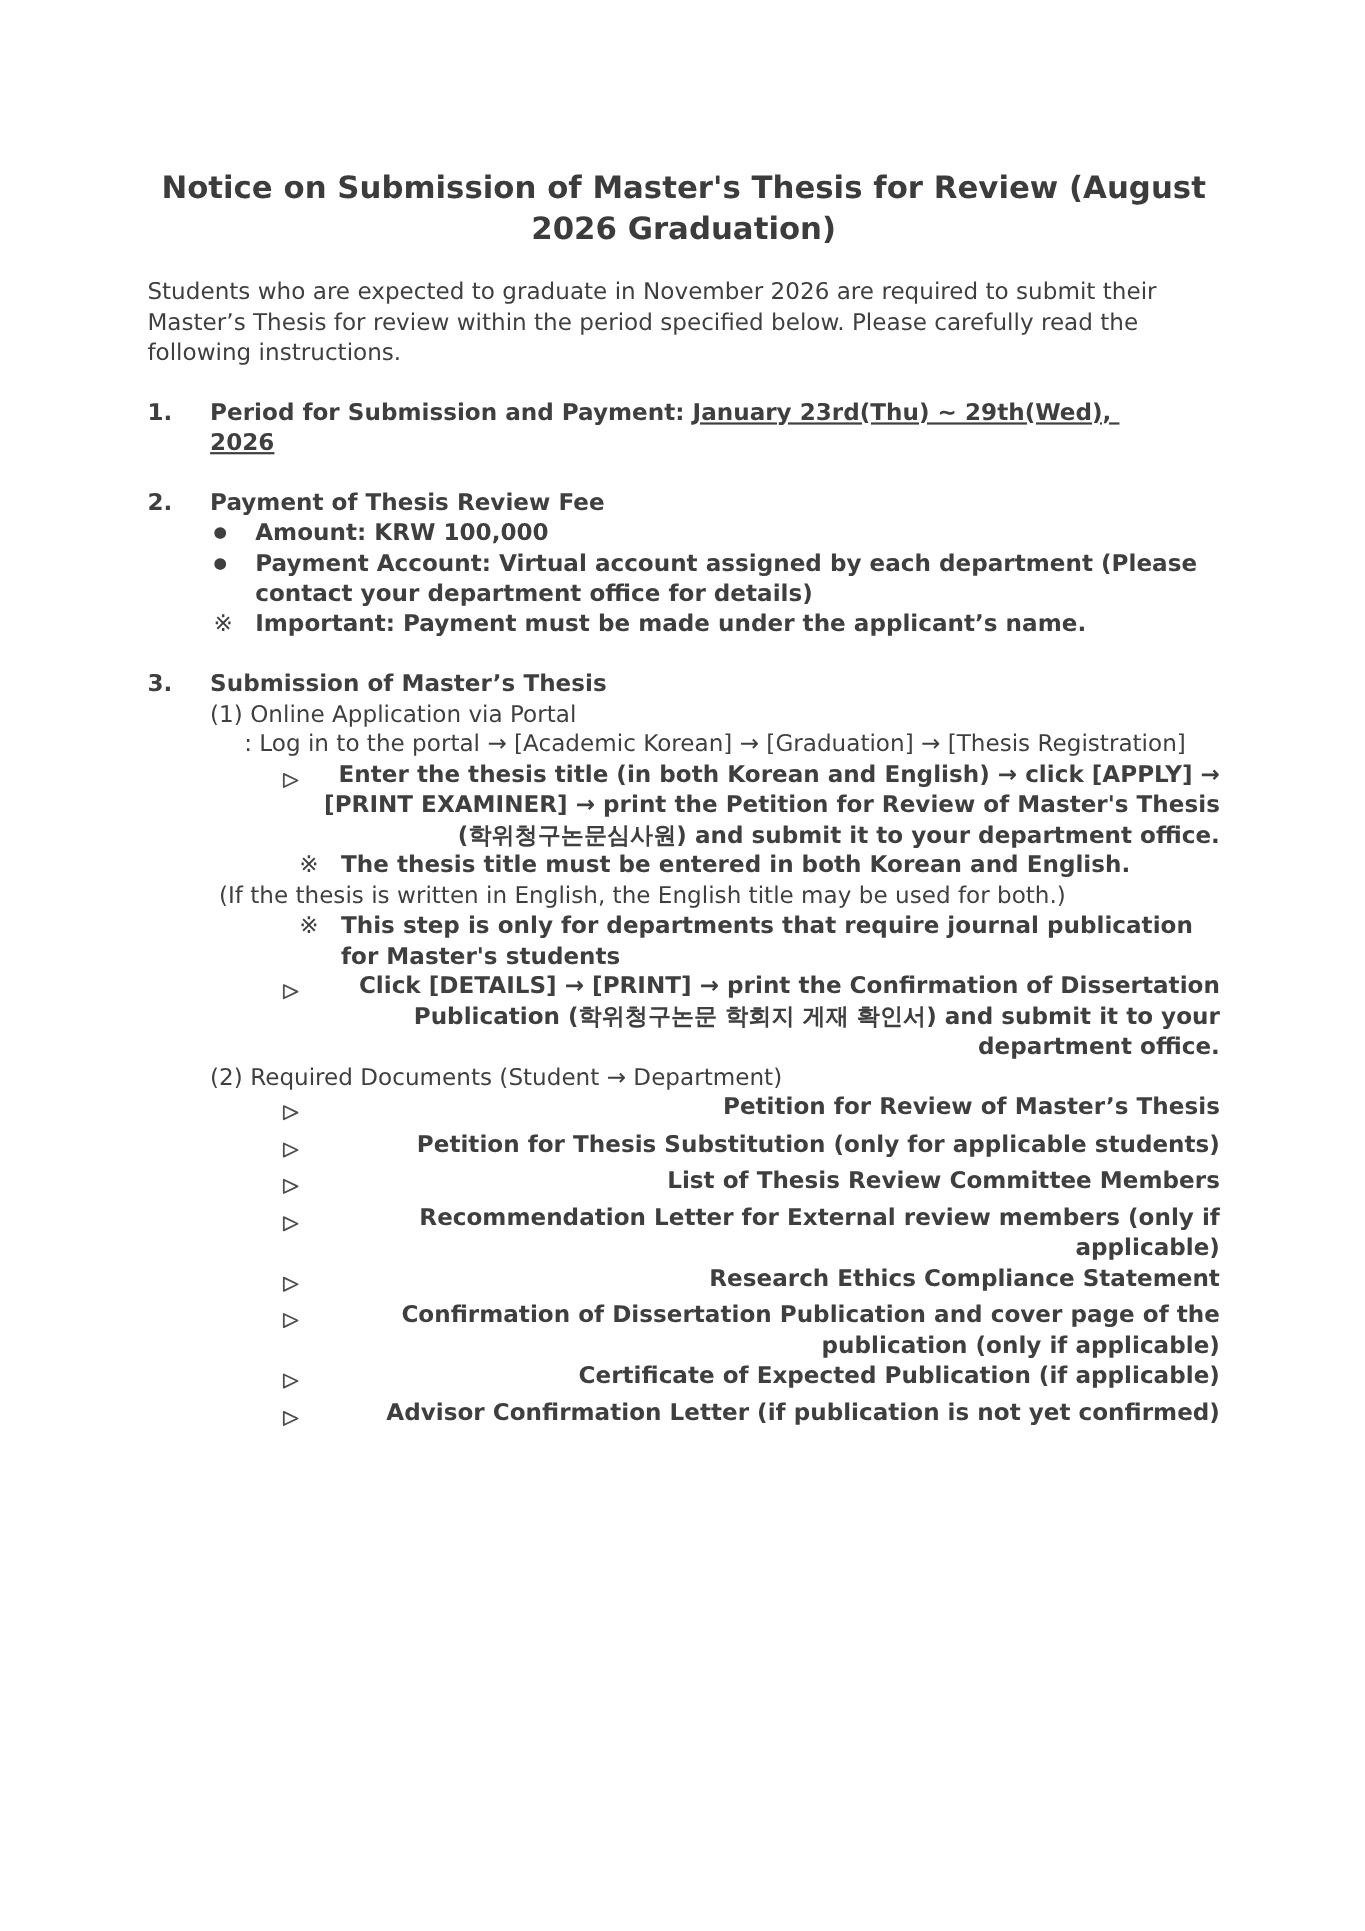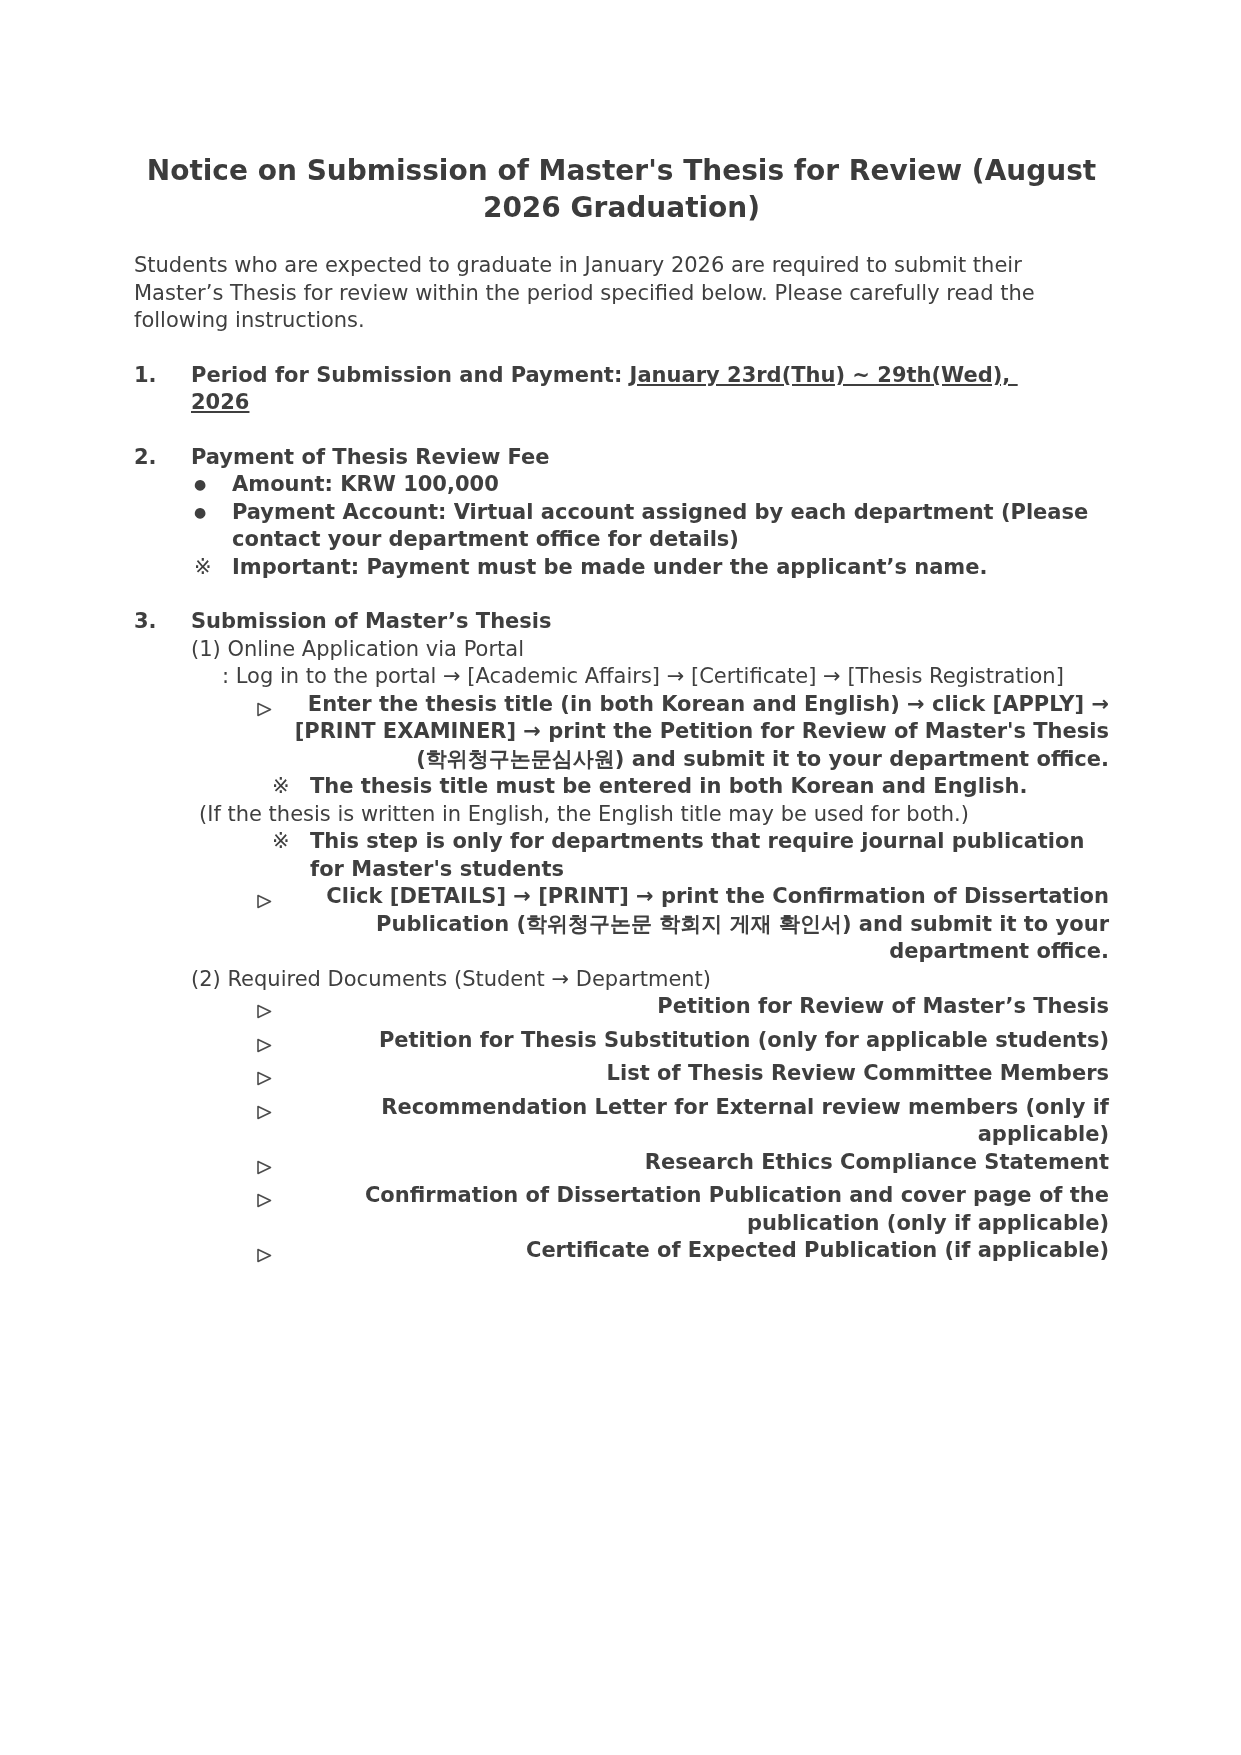--- a/index.html
+++ b/index.html
@@ -47,21 +47,21 @@
 
   .aside { margin-left:84px; text-indent:-19px; }
 </style>
 </head>
 <body>
 
 <div class="page">
 
   <h1 class="title">Notice on Submission of Master's Thesis for Review (August 2026 Graduation)</h1>
 
-  <p class="bodytext intro">Students who are expected to graduate in January 2026 are required to submit their Master’s Thesis for review within the period specified below. Please carefully read the following instructions.</p>
+  <p class="bodytext intro">Students who are expected to graduate in November 2026 are required to submit their Master’s Thesis for review within the period specified below. Please carefully read the following instructions.</p>
 
   <div class="bodytext sec hrow">
     <span class="num">1.</span>
     <span class="htext"><span>Period for Submission and Payment</span><span>: </span><span class="u">January 23rd(Thu) ~ 29th(Wed), </span><br><span class="u">2026</span></span>
   </div>
 
   <div class="bodytext sec">
     <div class="hrow">
       <span class="num">2.</span>
       <span class="htext">Payment of Thesis Review Fee</span>
@@ -80,21 +80,21 @@
     </div>
   </div>
 
   <div class="bodytext sec">
     <div class="hrow">
       <span class="num">3.</span>
       <span class="htext">Submission of Master’s Thesis</span>
     </div>
 
     <div class="sub-label">(1) Online Application via Portal</div>
-    <div class="sub-path">: Log in to the portal → [Academic Affairs] → [Certificate] → [Thesis Registration]</div>
+    <div class="sub-path">: Log in to the portal → [Academic Korean] → [Graduation] → [Thesis Registration]</div>
 
     <div class="arrow-row">
       <span class="arrow-marker"><svg width="16" height="15" viewBox="0 0 16 15">
             <polygon points="2,1.5 14.5,7.5 2,13.5" fill="#ffffff" stroke="#4d4d4d" stroke-width="1.6" stroke-linejoin="round"></polygon>
           </svg></span>
       <span class="row-text">Enter the thesis title (in both Korean and English) → click [APPLY] → [PRINT EXAMINER] → print the Petition for Review of Master's Thesis (학위청구논문심사원) and submit it to your department office.</span>
     </div>
     <div class="note-row">
       <span class="note-marker">※</span>
       <span class="row-text">The thesis title must be entered in both Korean and English.</span>
@@ -150,15 +150,21 @@
             <polygon points="2,1.5 14.5,7.5 2,13.5" fill="#ffffff" stroke="#4d4d4d" stroke-width="1.6" stroke-linejoin="round"></polygon>
           </svg></span>
       <span class="row-text">Confirmation of Dissertation Publication and cover page of the publication (only if applicable)</span>
     </div>
     <div class="arrow-row">
       <span class="arrow-marker"><svg width="16" height="15" viewBox="0 0 16 15">
             <polygon points="2,1.5 14.5,7.5 2,13.5" fill="#ffffff" stroke="#4d4d4d" stroke-width="1.6" stroke-linejoin="round"></polygon>
           </svg></span>
       <span class="row-text">Certificate of Expected Publication (if applicable)</span>
     </div>
+    <div class="arrow-row">
+      <span class="arrow-marker"><svg width="16" height="15" viewBox="0 0 16 15">
+            <polygon points="2,1.5 14.5,7.5 2,13.5" fill="#ffffff" stroke="#4d4d4d" stroke-width="1.6" stroke-linejoin="round"></polygon>
+          </svg></span>
+      <span class="row-text">Advisor Confirmation Letter (if publication is not yet confirmed)</span>
+    </div>
   </div>
 
 </div>
 
 </body></html>

